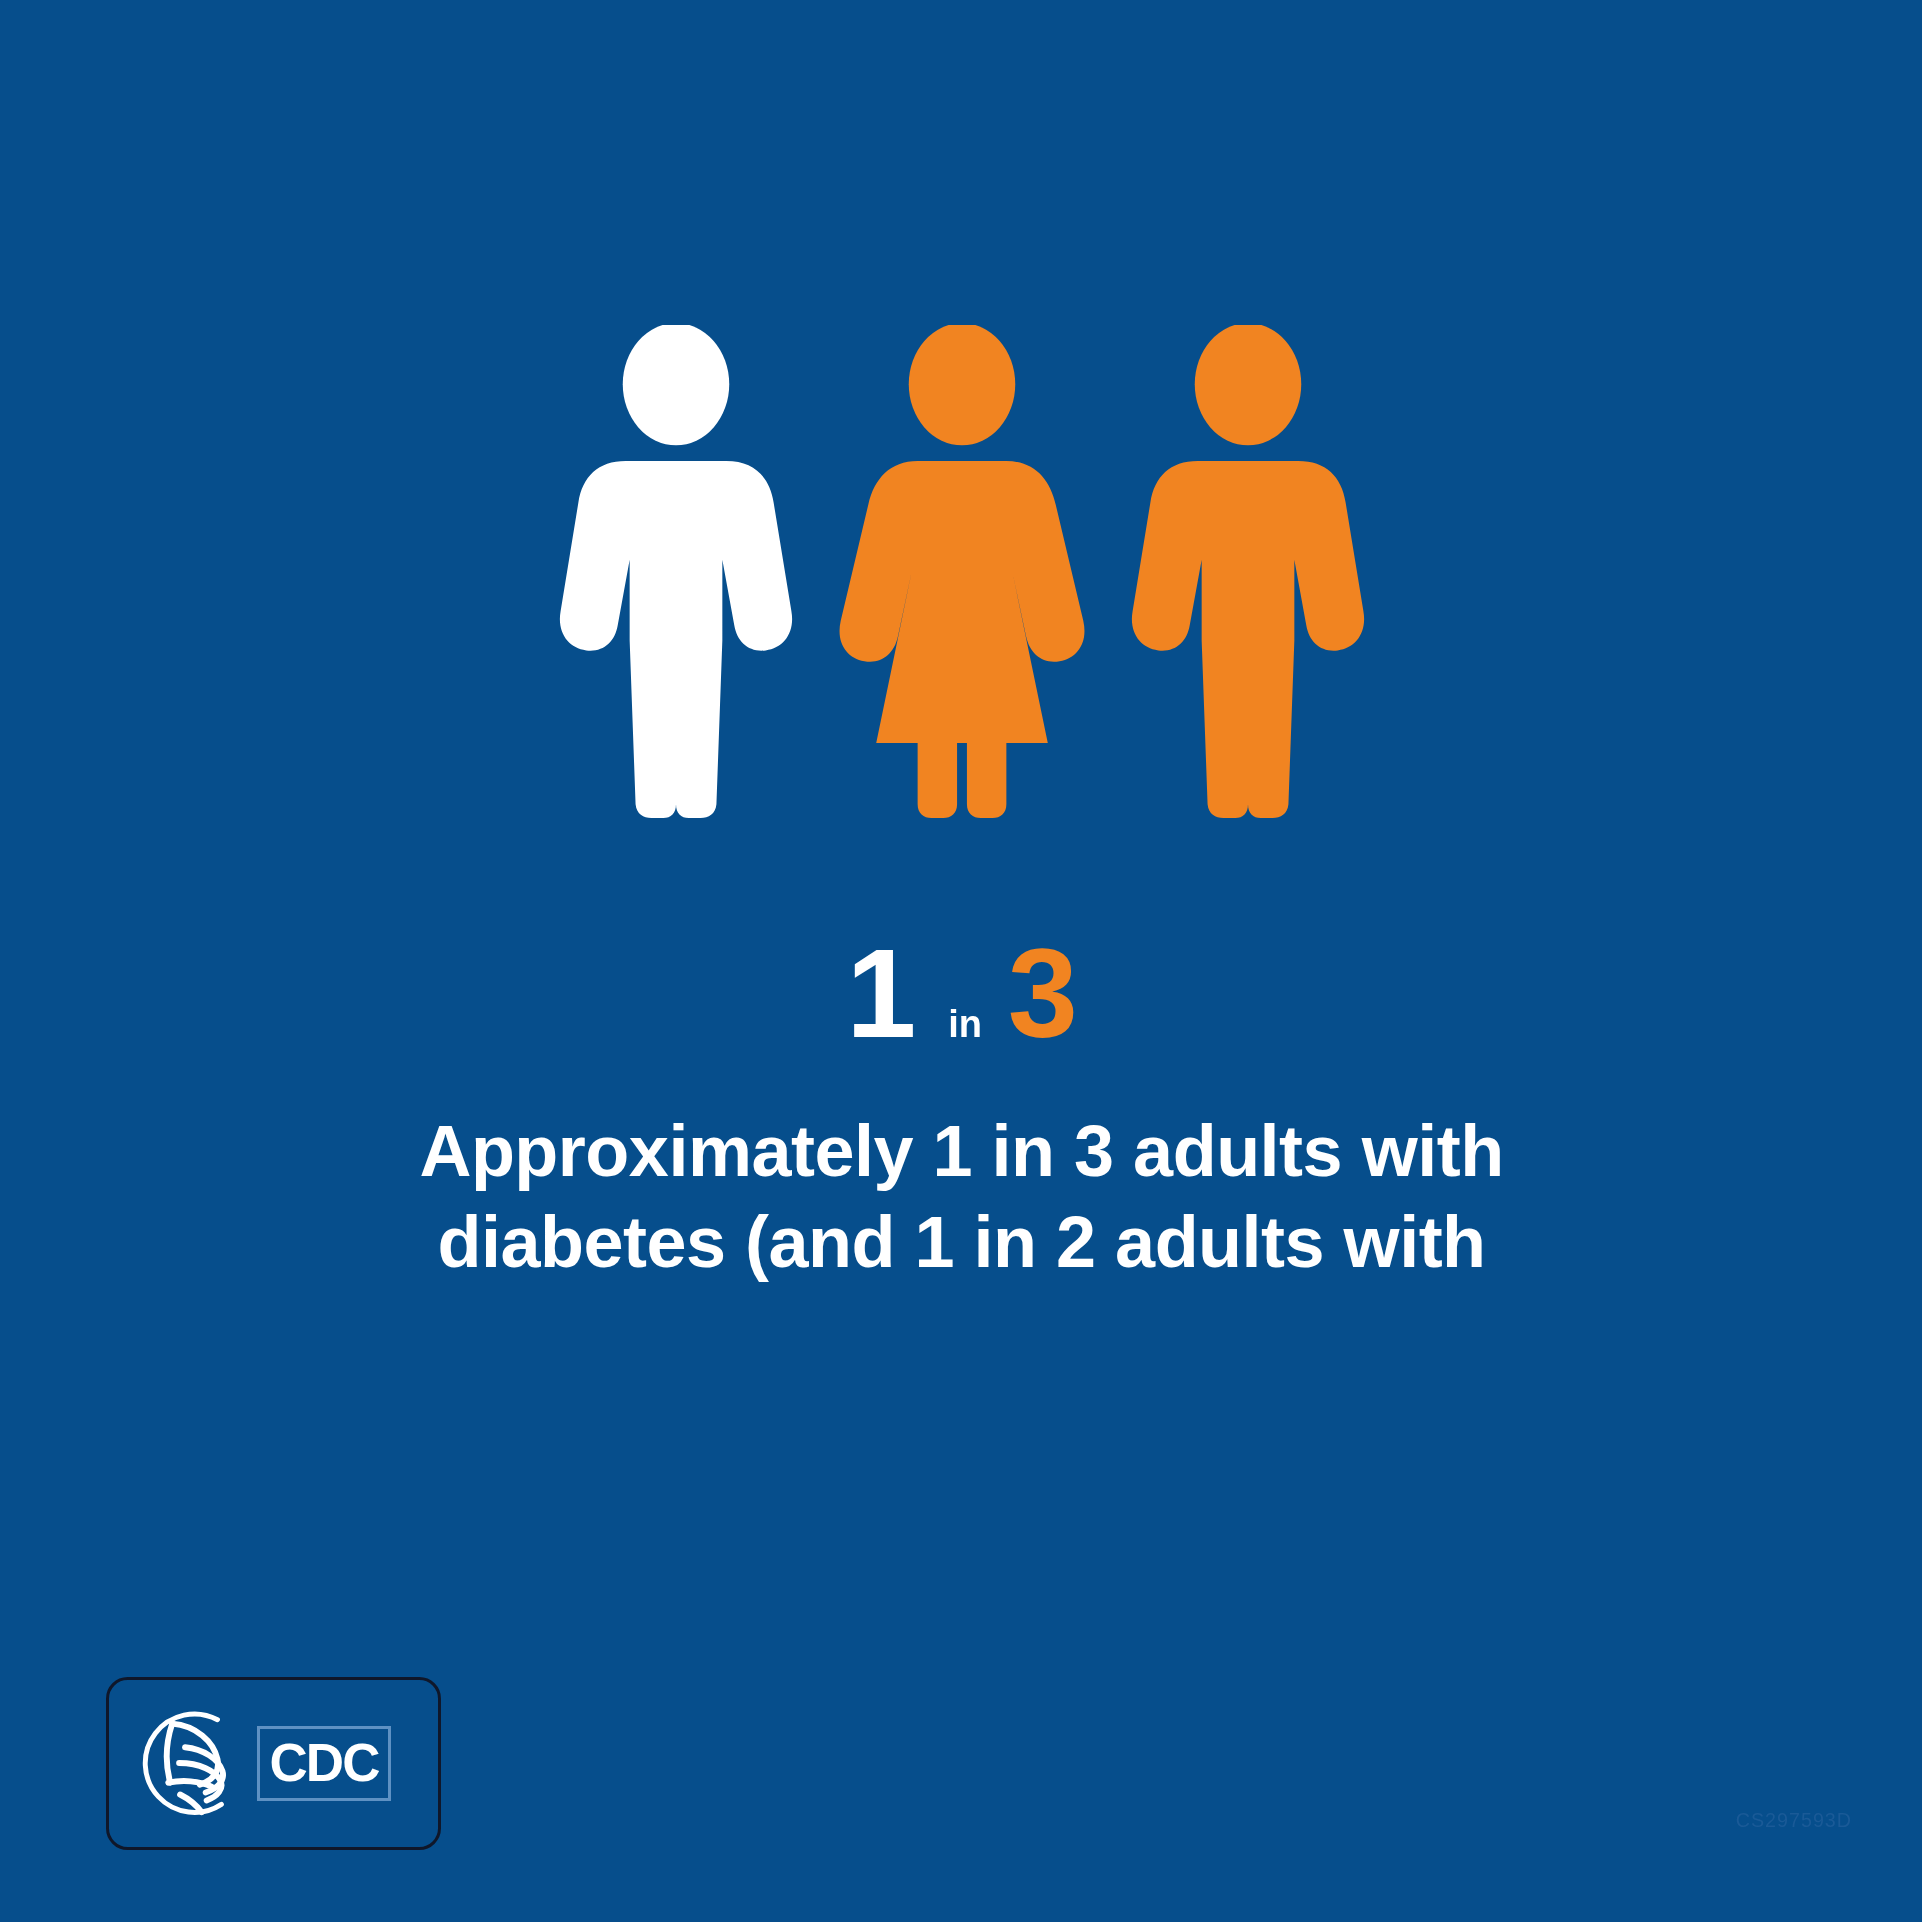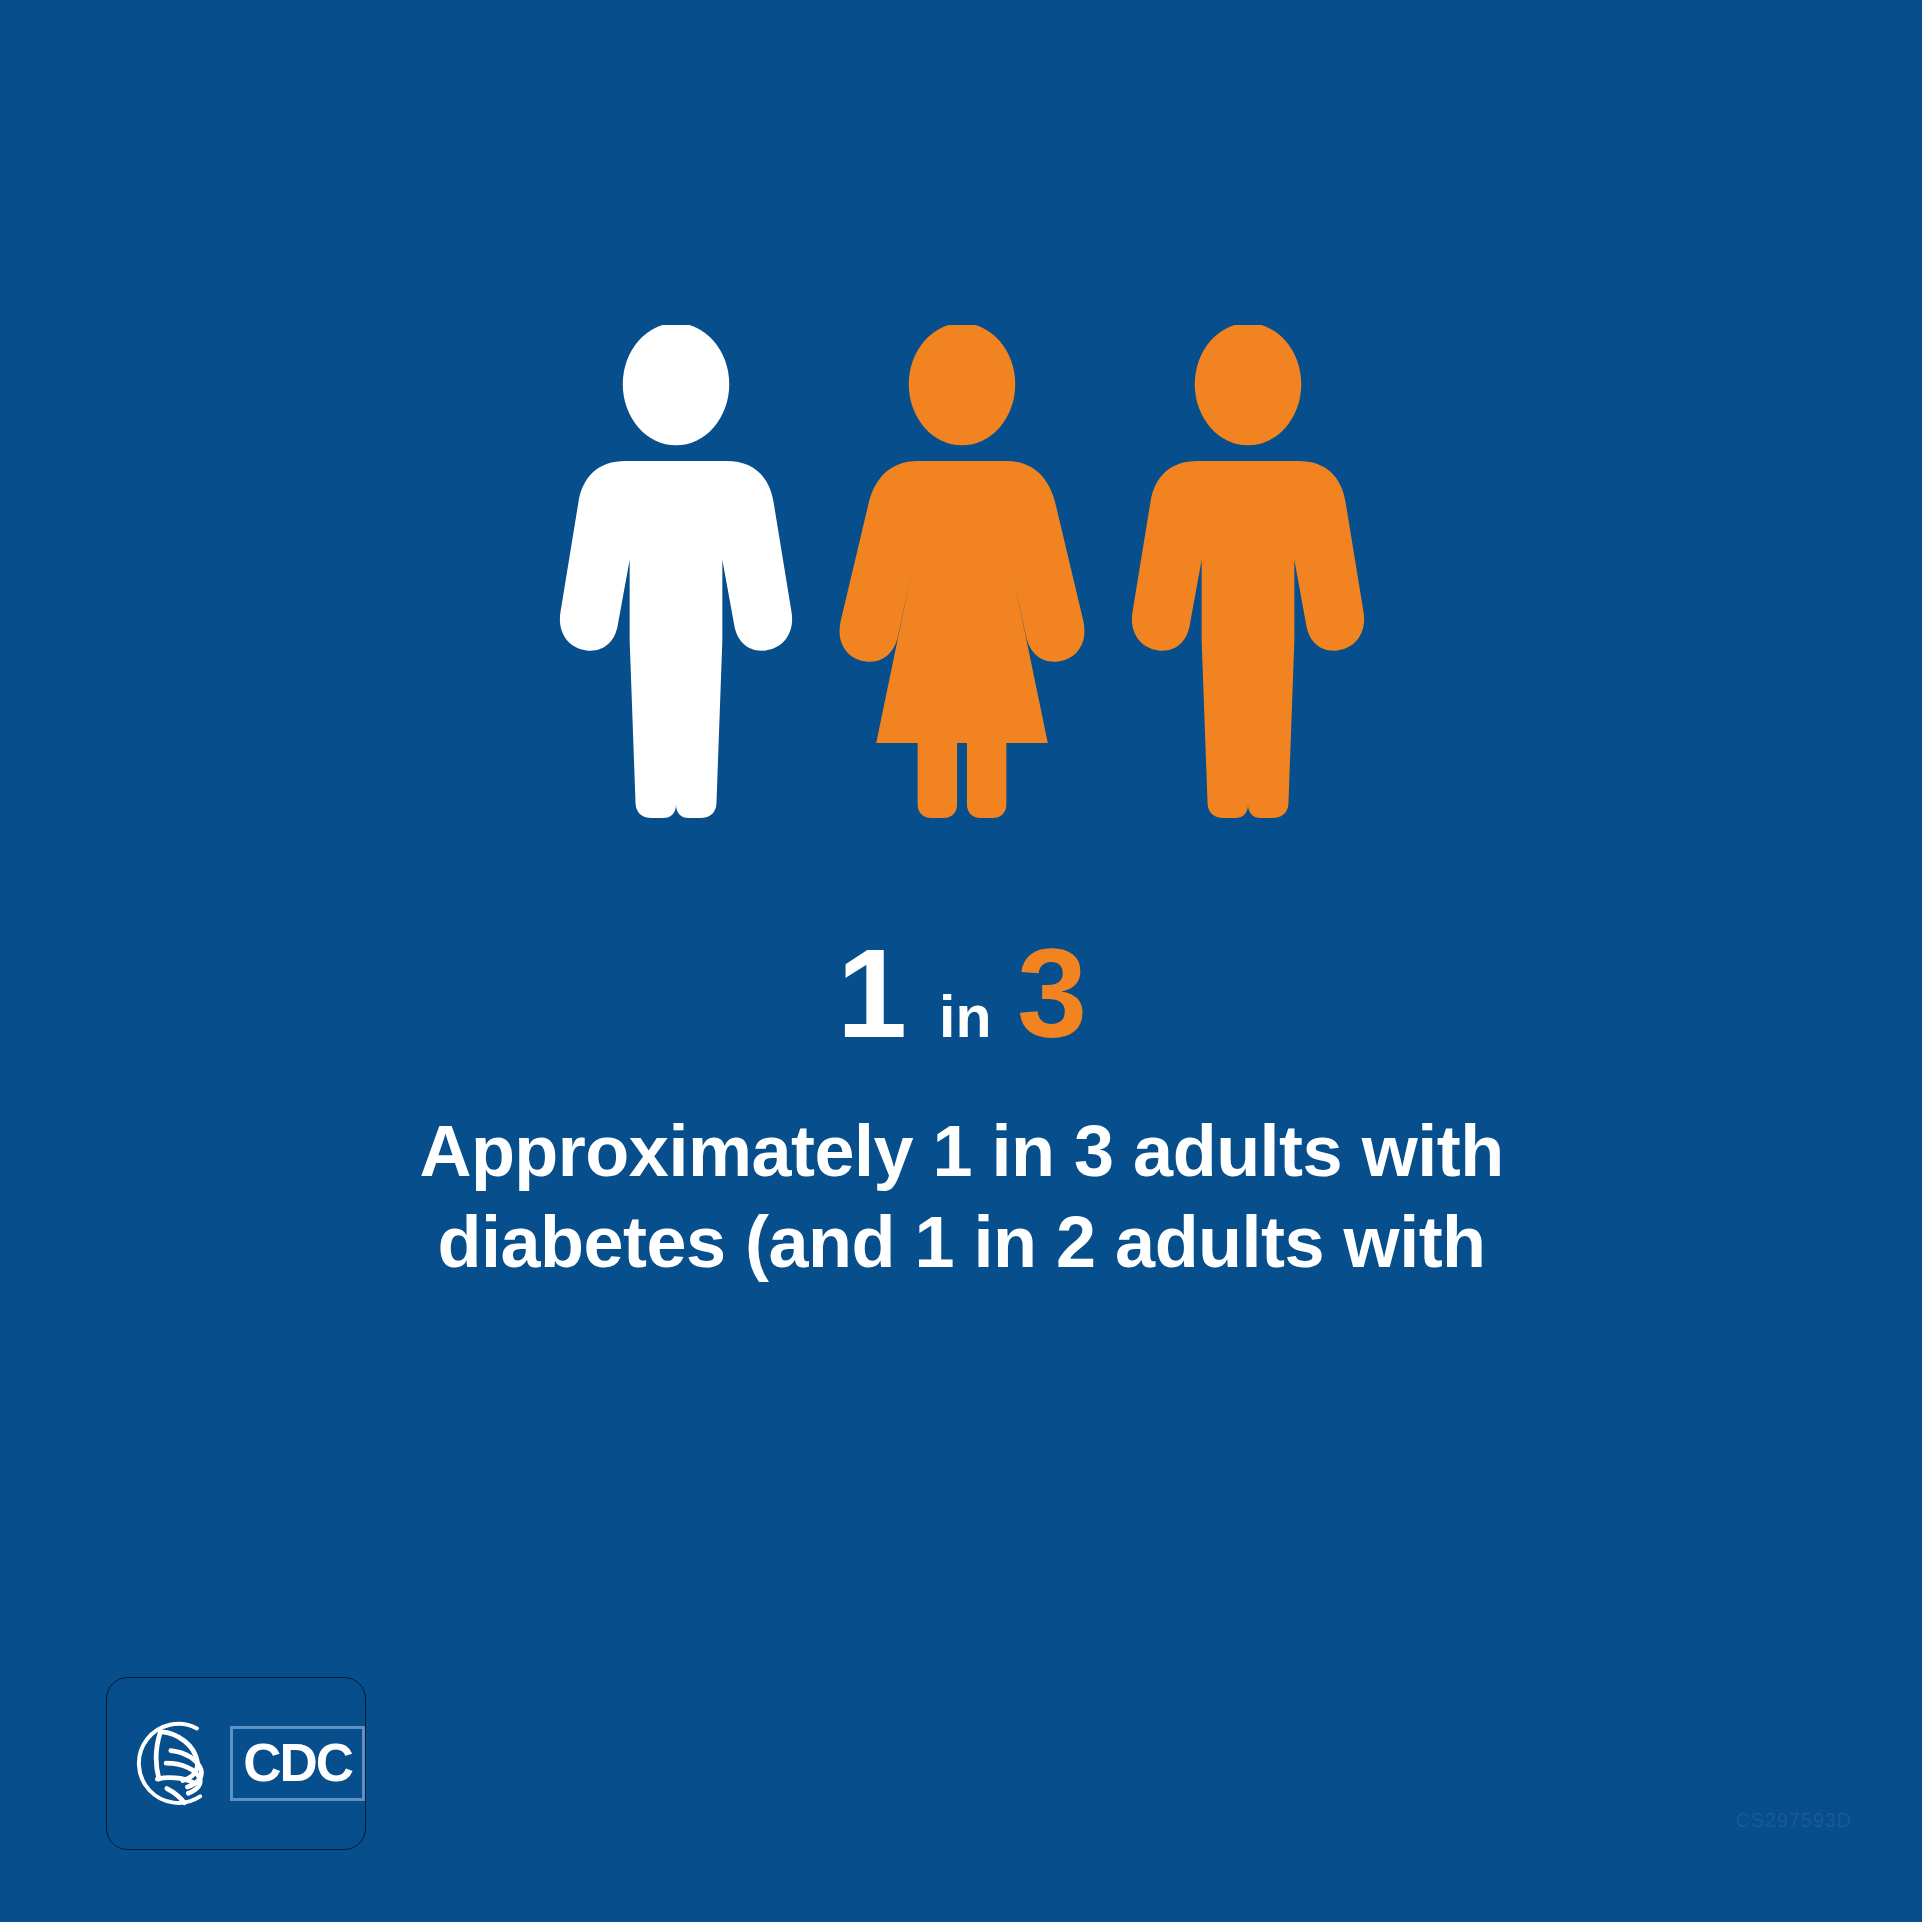--- a/index.html
+++ b/index.html
@@ -50,21 +50,21 @@
   }
   .ratio-num {
     font-size: 126px;
     font-weight: bold;
     line-height: 1;
     letter-spacing: -1px;
   }
   .ratio-num.white { color: #FFFFFF; }
   .ratio-num.orange { color: #F18421; }
   .ratio-word {
-    font-size: 59px;
+    font-size: 38px;
     font-weight: bold;
     color: #FFFFFF;
     line-height: 1;
     margin: 0 25.6px 0 33px;
   }
 
   
   .statement {
     position: absolute;
     left: 187px;
@@ -76,23 +76,23 @@
     font-weight: bold;
     line-height: 1.26;
     letter-spacing: -0.5px;
   }
 
   
   .cdc-logo {
     position: absolute;
     left: 106px;
     top: 1677px;
-    width: 260px;
+    width: 335px;
     height: 173px;
-    border: 1px solid #0f172a;
+    border: 3px solid #0f172a;
     border-radius: 21.7px;
     box-sizing: border-box;
     display: flex;
     align-items: center;
     padding-left: 13.8px;
   }
   .hhs-seal { display: block; }
   .cdc-wordmark {
     margin-left: 9.9px;
     border: 3px solid #5E91C3;

